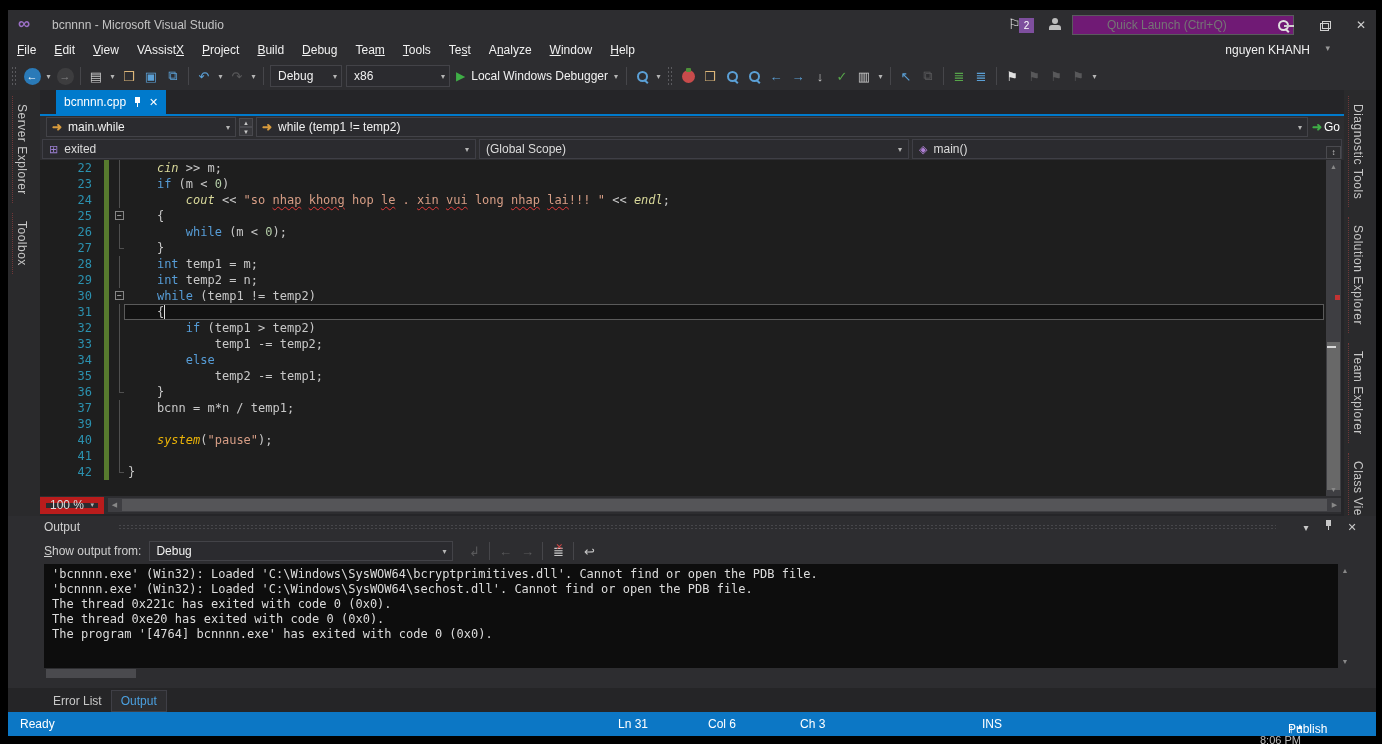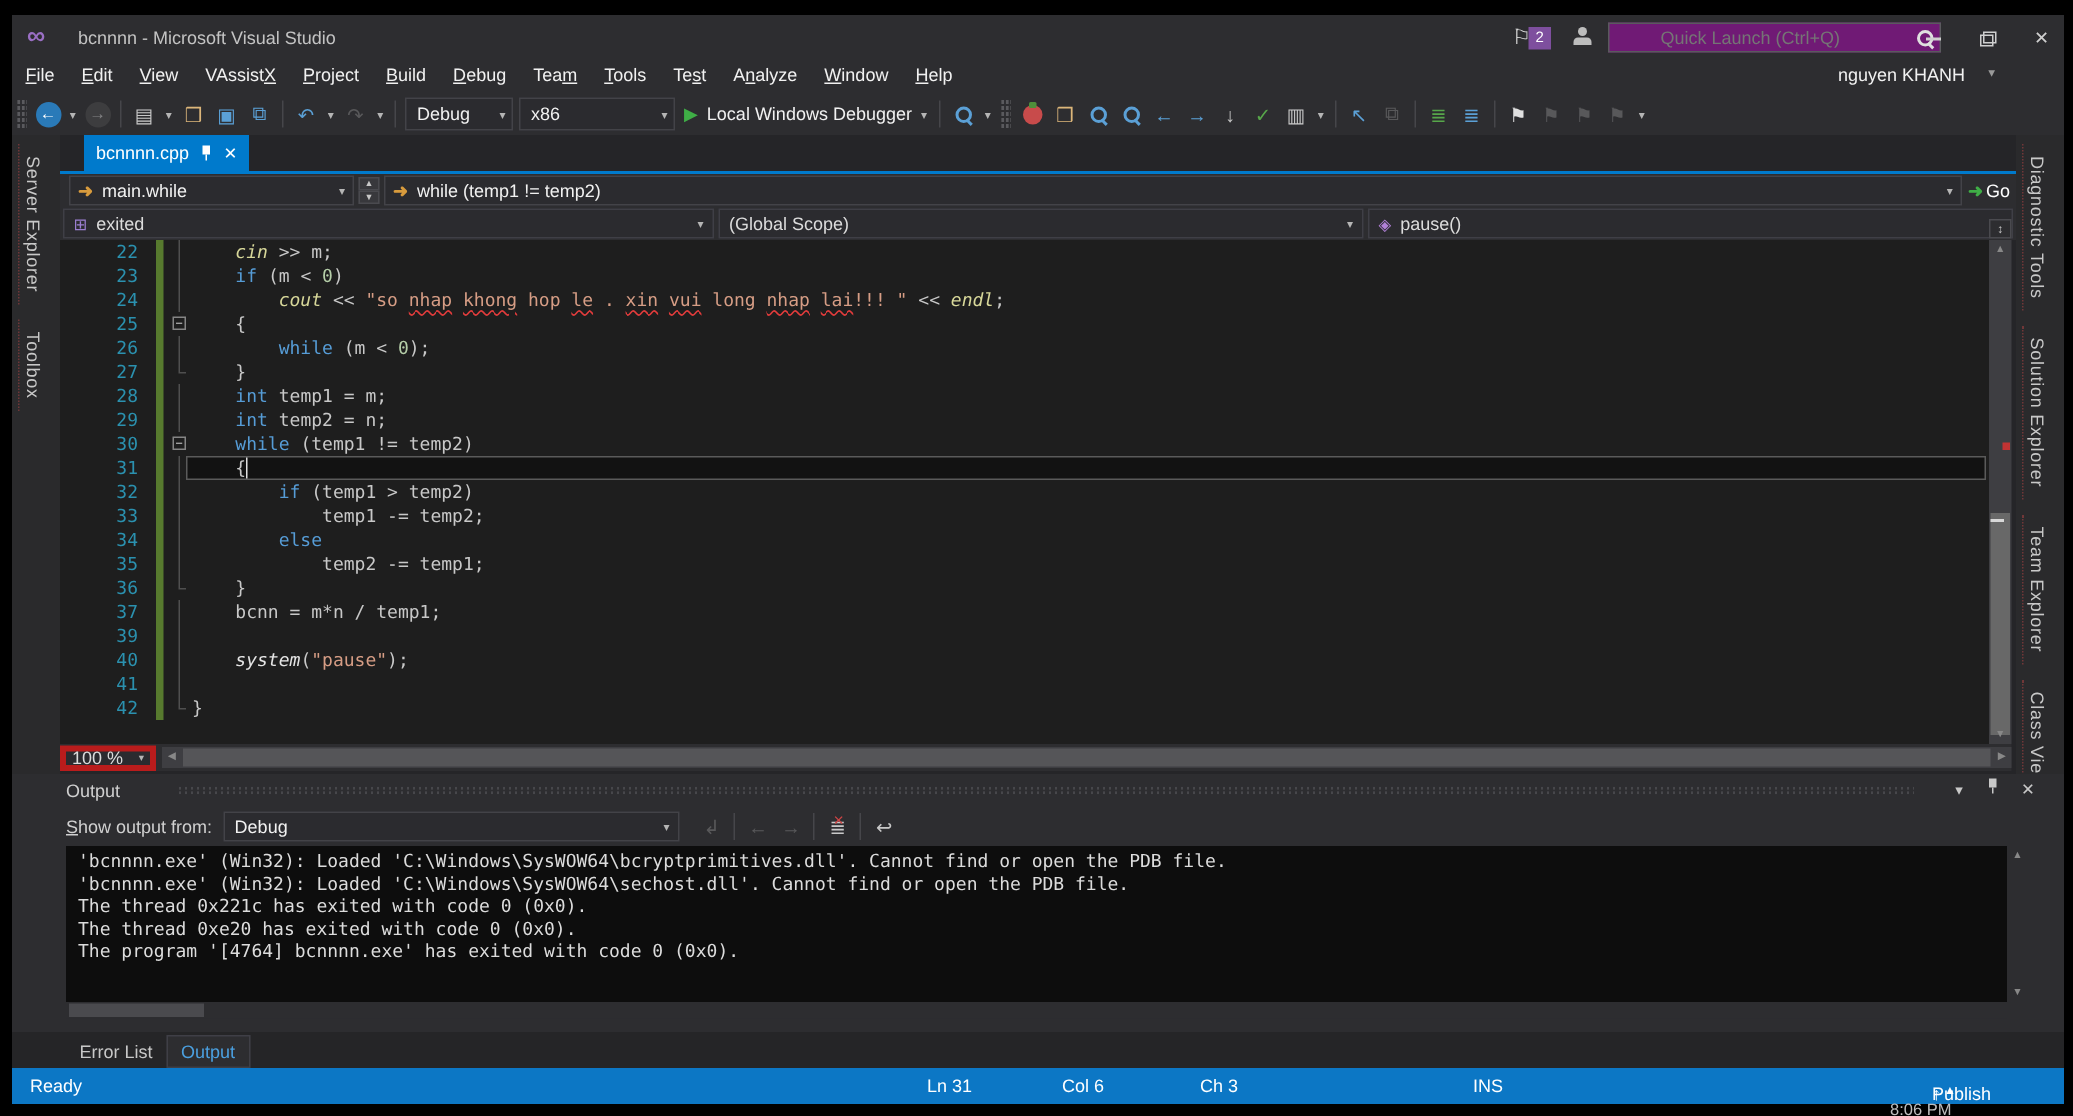--- a/index.html
+++ b/index.html
@@ -107,34 +107,34 @@
   .foldbox { position:absolute; left:1px; top:3px; width:9px; height:9px; border:1px solid #858585;
              background:#1e1e1e; color:#c8c8c8; font-size:8px; line-height:7px; text-align:center; }
   .foldline { position:absolute; left:5px; top:0; bottom:0; width:1px; background:#4f4f4f; }
   .foldline.half { bottom:8px; }
   .foldtick { position:absolute; left:5px; top:8px; width:5px; height:1px; background:#4f4f4f; }
   .crow .txt { position:absolute; left:88px; z-index:1; color:#c8c8c8; }
   .crow.cur::before { content:""; position:absolute; left:84px; right:2px; top:0; bottom:0;
                       background:#121212; border:1px solid #5a5a5a; z-index:0; }
   .caretbar { position:absolute; left:124px; top:1px; width:1px; height:14px; background:#e0e0e0; z-index:2; }
   .tk { color:#569cd6; } .td { color:#c8c8c8; } .tn { color:#b5cea8; }
-  .tio { color:#d8d89a; font-style:italic; } .tsys { color:#e5e5e5; font-style:italic; }
+  .tio { color:#d8d89a; font-style:italic; } .tsys { color:#eab308; font-style:italic; }
   .ts { color:#d69d85; }
   .sw { text-decoration:underline wavy #e43b3b; text-decoration-thickness:1px; text-underline-offset:2px; }
   
   .vscroll { position:absolute; left:1286px; top:70px; width:15px; height:336px; background:#3e3e42; }
   .vs-split { position:absolute; left:0; top:-14px; width:15px; height:13px; background:#2d2d30;
               border:1px solid #4a4a4f; color:#c8c8c8; font-size:8px; text-align:center; line-height:11px; }
   .sb-arrow { position:absolute; left:0; width:15px; height:13px; color:#888; font-size:7px;
               text-align:center; line-height:13px; }
   .vthumb { position:absolute; left:1px; width:13px; background:#686868; }
   .redmark { position:absolute; left:9px; top:135px; width:5px; height:5px; background:#c23333; }
   .whitetick { position:absolute; left:1px; top:186px; width:9px; height:2px; background:#d8d8d8; }
   .hrow { position:absolute; left:0; top:406px; width:1301px; height:18px; background:#2d2d30; display:flex; align-items:center; }
-  .zoomcombo { width:64px; height:17px; background:#2b2b2f; border:4px solid #b91c1c; color:#dcdcdc;
+  .zoomcombo { width:64px; height:17px; background:#2b2b2f; border:6px solid #b91c1c; color:#dcdcdc;
                display:flex; align-items:center; padding:0 4px; margin-right:4px; }
   .zoomcombo .cbc { margin-left:auto; font-size:7px; color:#b5b5b5; }
   .hsb { position:relative; flex:1; height:14px; background:#3e3e42; }
   .hsb .la,.hsb .ra { position:absolute; top:0; width:13px; height:14px; color:#888; font-size:7px;
                       text-align:center; line-height:14px; }
   .hsb .la { left:0; } .hsb .ra { right:0; }
   .hthumb { position:absolute; left:14px; right:14px; top:1px; height:12px; background:#555558; }
   
   .output { position:absolute; left:0; top:506px; width:100%; height:172px; background:#2d2d30; }
   .ohdr { position:absolute; left:0; top:0; width:100%; height:22px; }
@@ -350,21 +350,21 @@
           <span class="ic" style="color:#9b7fd1;">⊞</span>
           <span>exited</span>
           <span class="cbc">▾</span>
         </div>
         <div class="navcombo" style="width:430px;">
           <span>(Global Scope)</span>
           <span class="cbc">▾</span>
         </div>
         <div class="navcombo" style="width:430px;">
           <span class="ic" style="color:#b180d7;">◈</span>
-          <span>pause()</span>
+          <span>main()</span>
           <span class="cbc">▾</span>
         </div>
       </div>
 
       <div class="code" id="code">
           <div class="crow"><span class="ln">22</span><span class="chg"></span><span class="foldcol"><span class="foldline"></span></span><span class="txt"><span class="td">    </span><span class="tio">cin</span><span class="td"> &gt;&gt; m;</span></span></div>
           <div class="crow"><span class="ln">23</span><span class="chg"></span><span class="foldcol"><span class="foldline"></span></span><span class="txt"><span class="td">    </span><span class="tk">if</span><span class="td"> (m &lt; </span><span class="tn">0</span><span class="td">)</span></span></div>
           <div class="crow"><span class="ln">24</span><span class="chg"></span><span class="foldcol"><span class="foldline"></span></span><span class="txt"><span class="td">        </span><span class="tio">cout</span><span class="td"> &lt;&lt; </span><span class="ts">"so </span><span class="ts sw">nhap</span><span class="ts"> </span><span class="ts sw">khong</span><span class="ts"> hop </span><span class="ts sw">le</span><span class="ts"> . </span><span class="ts sw">xin</span><span class="ts"> </span><span class="ts sw">vui</span><span class="ts"> long </span><span class="ts sw">nhap</span><span class="ts"> </span><span class="ts sw">lai</span><span class="ts">!!! "</span><span class="td"> &lt;&lt; </span><span class="tio">endl</span><span class="td">;</span></span></div>
           <div class="crow"><span class="ln">25</span><span class="chg"></span><span class="foldcol"><span class="foldbox">−</span></span><span class="txt"><span class="td">    {</span></span></div>
           <div class="crow"><span class="ln">26</span><span class="chg"></span><span class="foldcol"><span class="foldline"></span></span><span class="txt"><span class="td">        </span><span class="tk">while</span><span class="td"> (m &lt; </span><span class="tn">0</span><span class="td">);</span></span></div>

